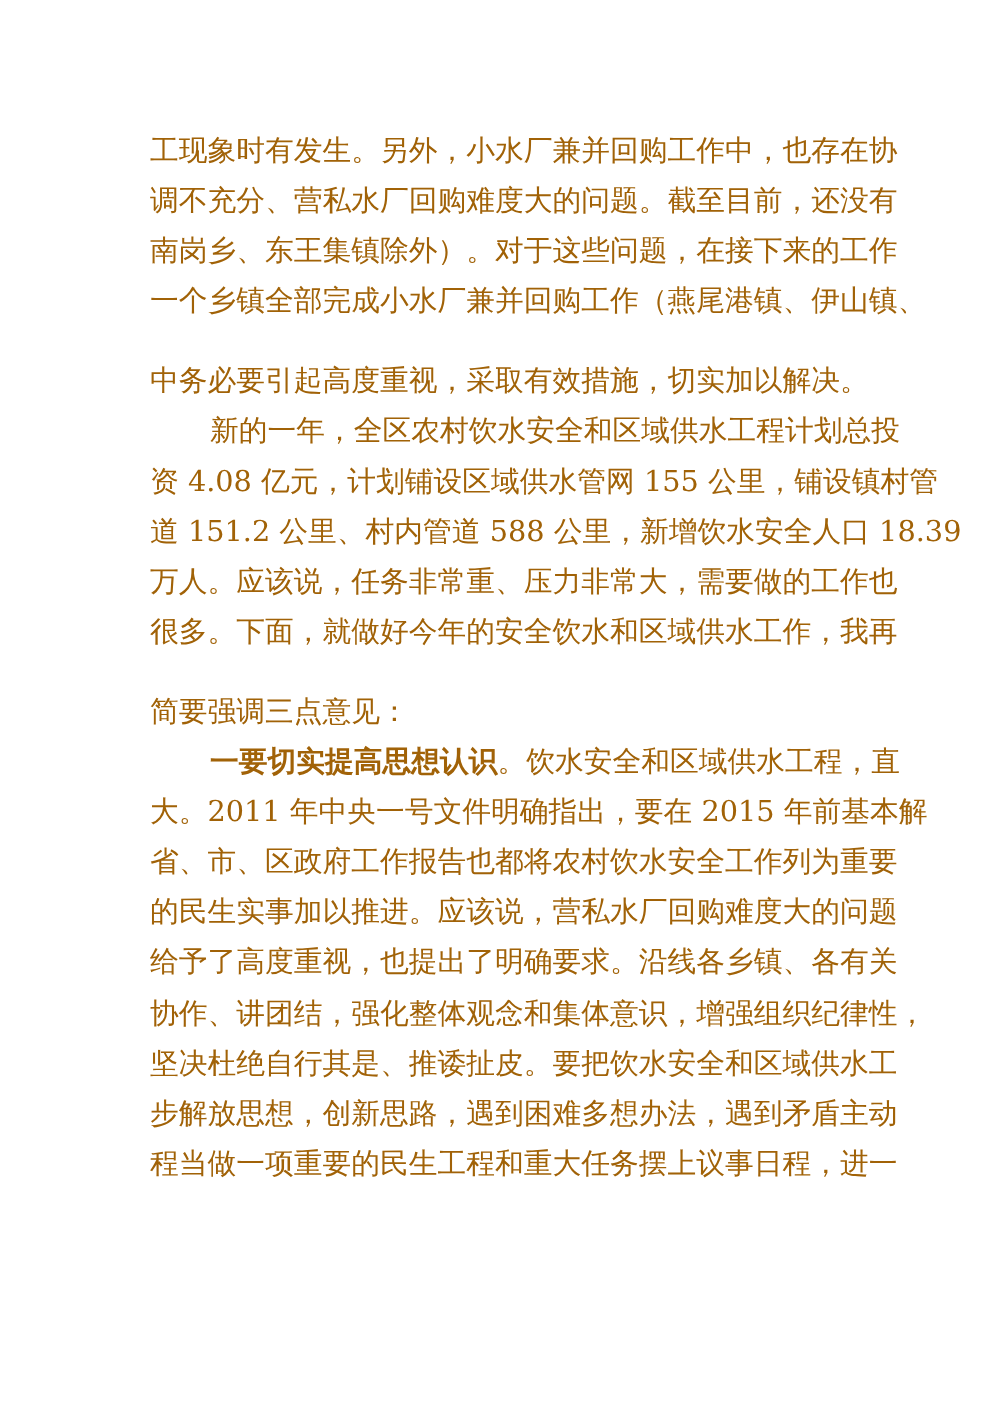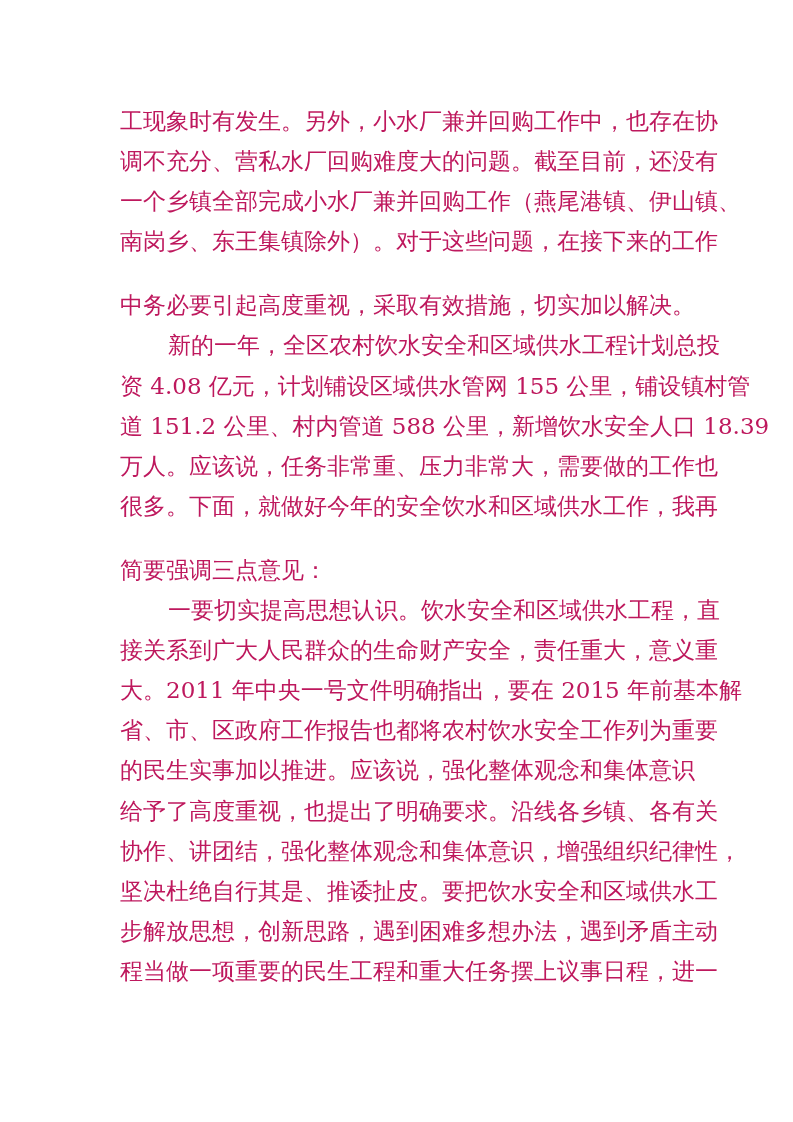--- a/index.html
+++ b/index.html
@@ -5,58 +5,57 @@
   html, body { margin: 0; padding: 0; background: #ffffff; }
   body { width: 793px; height: 1122px; position: relative; overflow: hidden; }
   .page {
     position: absolute;
     left: 120px;
     top: 101px;
     width: 556px;
     font-family: "DejaVu Serif", "Liberation Serif", serif;
     font-size: 23px;
     line-height: 40.1px;
-    color: #be185d;
+    color: #a16207;
     text-align: justify;
     text-justify: inter-character;
   }
   .para { margin: 0; text-align: justify; }
   .indent { text-indent: 48px; }
   .line { display: block; white-space: nowrap; text-align-last: justify; text-align: justify; }
   .line.last { text-align-last: left; margin-top: 24px; }
-  .bold { font-family: "DejaVu Sans", "Liberation Sans", sans-serif; font-weight: normal; }
+  .bold { font-family: "DejaVu Sans", "Liberation Sans", sans-serif; font-weight: bold; }
 </style>
 </head>
 <body>
 
 <div class="page">
 
   <div class="para">
     <span class="line">工现象时有发生。另外，小水厂兼并回购工作中，也存在协</span>
     <span class="line">调不充分、营私水厂回购难度大的问题。截至目前，还没有</span>
+    <span class="line">南岗乡、东王集镇除外）。对于这些问题，在接下来的工作</span>
     <span class="line">一个乡镇全部完成小水厂兼并回购工作（燕尾港镇、伊山镇、</span>
-    <span class="line">南岗乡、东王集镇除外）。对于这些问题，在接下来的工作</span>
     <span class="line last">中务必要引起高度重视，采取有效措施，切实加以解决。</span>
   </div>
 
   <div class="para">
     <span class="line indent" style="padding-left:48px;text-indent:0;">新的一年，全区农村饮水安全和区域供水工程计划总投</span>
     <span class="line">资 4.08 亿元，计划铺设区域供水管网 155 公里，铺设镇村管</span>
     <span class="line">道 151.2 公里、村内管道 588 公里，新增饮水安全人口 18.39</span>
     <span class="line">万人。应该说，任务非常重、压力非常大，需要做的工作也</span>
     <span class="line">很多。下面，就做好今年的安全饮水和区域供水工作，我再</span>
     <span class="line last">简要强调三点意见：</span>
   </div>
 
   <div class="para">
     <span class="line" style="padding-left:48px;"><span class="bold">一要切实提高思想认识</span><span>。饮水安全和区域供水工程，直</span></span>
-    <span class="line">接关系到广大人民群众的生命财产安全，责任重大，意义重</span>
     <span class="line">大。2011 年中央一号文件明确指出，要在 2015 年前基本解</span>
     <span class="line">省、市、区政府工作报告也都将农村饮水安全工作列为重要</span>
-    <span class="line">的民生实事加以推进。应该说，强化整体观念和集体意识</span>
+    <span class="line">的民生实事加以推进。应该说，营私水厂回购难度大的问题</span>
     <span class="line">给予了高度重视，也提出了明确要求。沿线各乡镇、各有关</span>
     <span class="line">协作、讲团结，强化整体观念和集体意识，增强组织纪律性，</span>
     <span class="line">坚决杜绝自行其是、推诿扯皮。要把饮水安全和区域供水工</span>
     <span class="line">步解放思想，创新思路，遇到困难多想办法，遇到矛盾主动</span>
     <span class="line">程当做一项重要的民生工程和重大任务摆上议事日程，进一</span>
   </div>
 
 </div>
 
 </body></html>

